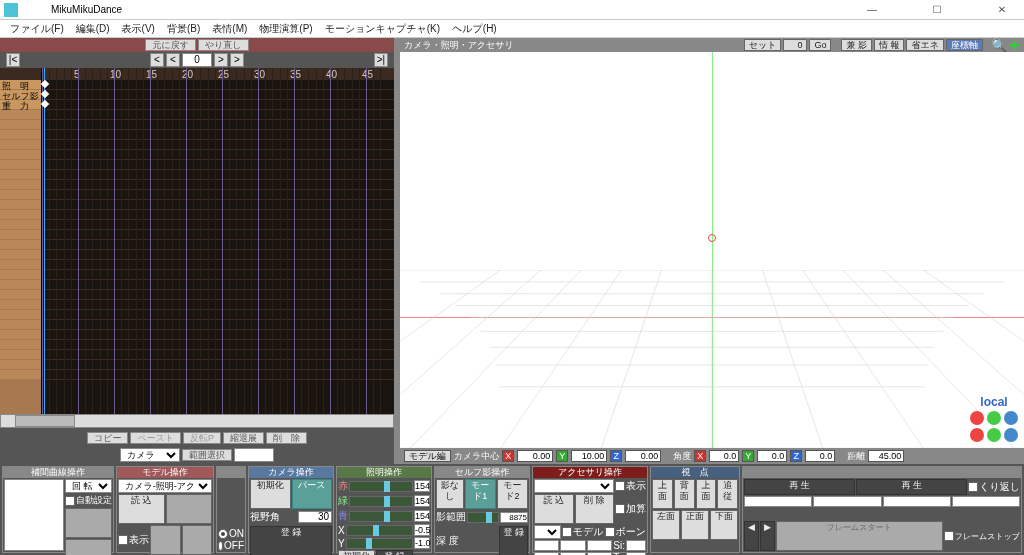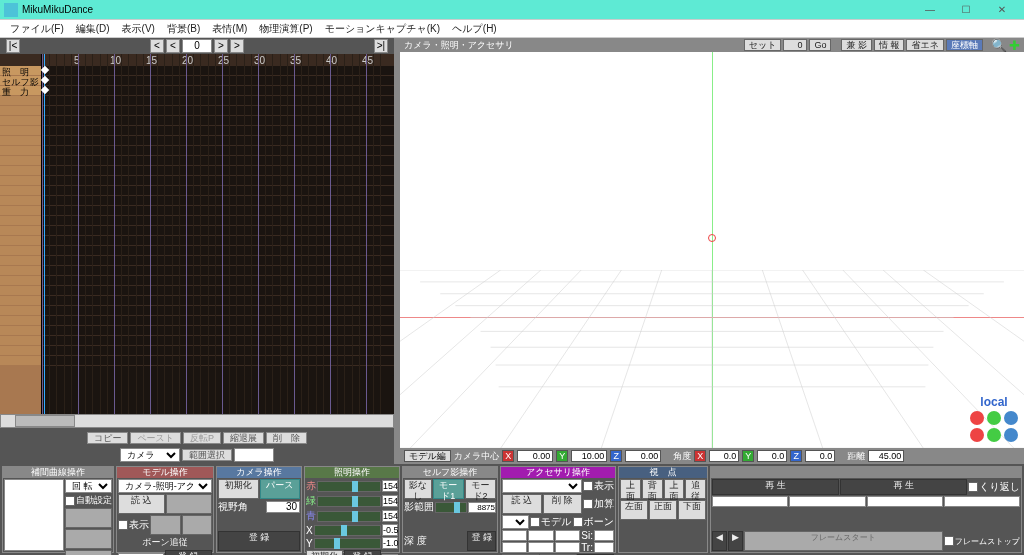--- a/index.html
+++ b/index.html
@@ -1,17 +1,17 @@
 <!DOCTYPE html>
 <html><head>
 <meta charset="utf-8">
 <style>
 * { margin:0; padding:0; box-sizing:border-box; font-family:"MS UI Gothic","Meiryo",sans-serif; font-size:10px; }
 body { width:1024px; height:555px; background:#000; overflow:hidden; }
-.titlebar { height:20px; background:#5eead4; display:flex; align-items:center; padding:0 4px; border-bottom:1px solid #ccc;}
+.titlebar { height:20px; background:#ffffff; display:flex; align-items:center; padding:0 4px; border-bottom:1px solid #ccc;gap:29px;}
 .titlebar .icon { width:14px; height:14px; background:#4dc3d8; margin-right:4px;}
 .titlebar .title { flex:1; }
 .titlebar .wbtn { width:36px; height:18px; text-align:center; line-height:18px; color:#555; }
 .menubar { height:18px; background:#fff; border-bottom:1px solid #ccc; display:flex; padding-left:4px; align-items:center;}
 .menubar span { padding:0 6px; color:#222; }
 .workarea { display:flex; height:426px; background:#555;}
 .leftpane { width:394px; display:flex; flex-direction:column; background:#555;}
 .rightpane { flex:1; display:flex; flex-direction:column; position:relative;justify-content:space-between;}
 .bonebar { height:12px; background:#8b4a4a; color:#fff; text-align:center; line-height:12px; font-size:9px;}
 .bonebar-sub { height:14px; background:#8b4a4a; display:flex; justify-content:center; gap:2px; padding:1px;}
@@ -57,21 +57,21 @@
 .ball { width:14px; height:14px; border-radius:50%; }
 .viewbottom { height:16px; background:#888; display:flex; align-items:center; gap:3px; padding:0 4px;}
 .vbbox { background:#fff; border:1px solid #555; height:12px; width:36px; font-size:9px; text-align:right; padding-right:2px; line-height:10px;}
 .xyzbtn { width:12px; height:12px; border:1px solid #555; color:#fff; text-align:center; line-height:10px; font-size:9px;}
 .vbbtn { background:#ddd; border:1px solid #555; height:12px; padding:0 4px; font-size:9px; line-height:10px;}
 .bottompanel { height:91px; background:#555; display:flex; gap:2px; padding:2px;}
 .panel { background:#555; border:1px solid #888; display:flex; flex-direction:column;}
 .panel-title { height:11px; background:#888; text-align:center; color:#fff; font-size:9px; line-height:11px;}
 .panel-body { flex:1; padding:1px; display:flex; flex-direction:column; gap:1px;}
 .prow { display:flex; gap:1px; align-items:center;}
-.pbtn { background:#ddd; border:1px solid #666; height:20px; font-size:9px; padding:0 3px; line-height:11px; color:#222; text-align:center;}
+.pbtn { background:#ddd; border:1px solid #666; height:30px; font-size:9px; padding:0 3px; line-height:11px; color:#222; text-align:center;}
 .pbtn.dim { background:#aaa; color:#666;}
 .pbtn.teal { background:#5aa098; color:#fff; border-color:#388;}
 .pbtn.dark { background:#444; color:#eee; border-color:#333;}
 .slider { height:11px; background:#3a5838; border:1px solid #666; position:relative; flex:1;}
 .slider .knob { position:absolute; top:-1px; width:6px; height:11px; background:#6ac8e0;}
 .chk { width:10px; height:10px; border:1px solid #666; background:#fff; display:inline-block;}
 .radio { width:10px; height:10px; border:1px solid #666; border-radius:50%; background:#fff; display:inline-block; position:relative;}
 .radio.on::after { content:""; position:absolute; left:2px; top:2px; width:4px; height:4px; border-radius:50%; background:#444;}
 .whitebox { background:#fff; border:1px solid #888;}
 .svlbl { color:#fff; font-size:9px; width:16px; text-align:right;}
@@ -96,20 +96,24 @@
   <span>背景(B)</span>
   <span>表情(M)</span>
   <span>物理演算(P)</span>
   <span>モーションキャプチャ(K)</span>
   <span>ヘルプ(H)</span>
 </div>
 
 <div class="workarea">
 
   <div class="leftpane">
+    <div class="bonebar-sub">
+      <div class="smbtn">元に戻す</div>
+      <div class="smbtn">やり直し</div>
+    </div>
     <div class="framebar-row">
       <div class="arrbtn">|&lt;</div>
       <div style="flex:1"></div>
       <div class="arrbtn">&lt;</div>
       <div class="arrbtn">&lt;</div>
       <div class="numbox">0</div>
       <div class="arrbtn">&gt;</div>
       <div class="arrbtn">&gt;</div>
       <div style="flex:1"></div>
       <div class="arrbtn">&gt;|</div>
@@ -389,20 +393,33 @@
           <div class="pbtn dim" style="flex:1;">　</div>
         </div>
       <div style="color:#fff;text-align:center;font-size:9px;">ボーン追従</div>
       <div class="prow">
           <select class="select" style="flex:1;"><option>なし</option></select>
           <div class="pbtn dark" style="flex:1;">登 録</div>
         </div>
     </div>
   </div>
 
+  <div class="panel" style="width:30px;">
+    <div class="panel-title">　</div>
+    <div class="panel-body" style="justify-content:flex-end;">
+      <div class="prow">
+          <span class="radio on"></span>
+          <span style="color:#fff;">ON</span>
+        </div>
+      <div class="prow">
+          <span class="radio"></span>
+          <span style="color:#fff;">OFF</span>
+        </div>
+    </div>
+  </div>
 
   <div class="panel" style="width:86px;">
     <div class="panel-title" style="background:#5878a0;">カメラ操作</div>
     <div class="panel-body">
       <div class="prow">
           <div class="pbtn" style="flex:1;">初期化</div>
           <div class="pbtn teal" style="flex:1;">パース</div>
         </div>
       <div class="prow">
           <span style="color:#fff;flex:1;">視野角</span>
@@ -476,21 +493,21 @@
         </div>
       <div style="flex:1;"></div>
       <div class="prow">
           <span style="color:#fff;flex:1;">深 度</span>
           <div class="pbtn dark">登 録</div>
         </div>
     </div>
   </div>
 
   <div class="panel" style="width:116px;">
-    <div class="panel-title" style="background:#a21caf;">アクセサリ操作</div>
+    <div class="panel-title" style="background:#7f1d1d;">アクセサリ操作</div>
     <div class="panel-body">
       <div class="prow">
           <select class="select" style="flex:1;"><option></option></select>
           <span class="chk"></span>
           <span style="color:#fff;">表示</span>
         </div>
       <div class="prow">
           <div class="pbtn" style="flex:1;">読 込</div>
           <div class="pbtn" style="flex:1;">削 除</div>
           <span class="chk"></span>

